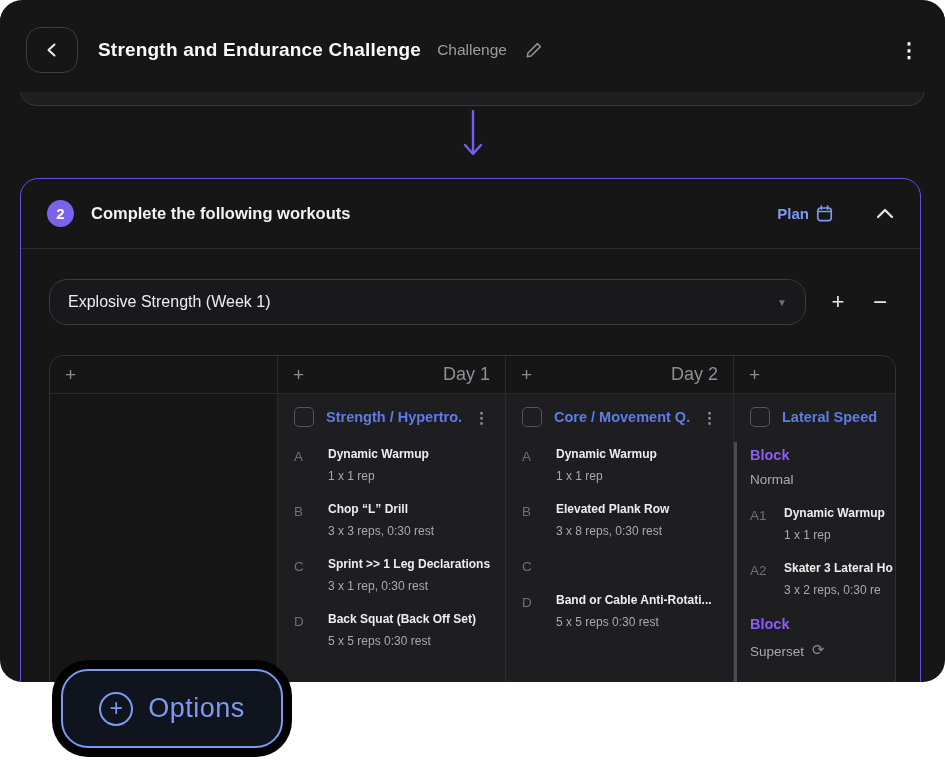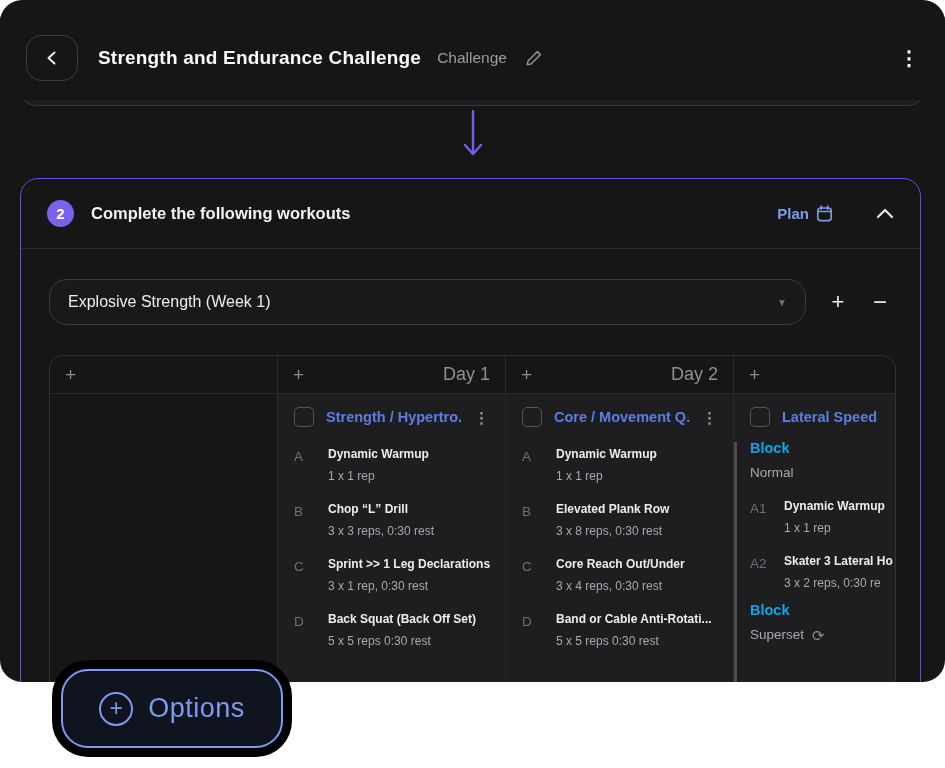--- a/index.html
+++ b/index.html
@@ -13,21 +13,21 @@
   }
 
   
   .window {
     position:absolute; left:0; top:0; width:945px; height:682px;
     background:#161616; border-radius:22px; overflow:hidden;
   }
 
   
   .app-header {
-    position:absolute; top:16px; left:0; right:0; height:84px; z-index:3;
+    position:absolute; top:8px; left:0; right:0; height:84px; z-index:3;
     background:#161616; display:flex; align-items:center; padding:0 26px;
   }
   .back-btn {
     width:52px; height:46px; border:1.5px solid #3d3d42; border-radius:15px;
     display:flex; align-items:center; justify-content:center; background:transparent; cursor:pointer;
   }
   .page-title { margin-left:20px; font-size:19px; font-weight:700; color:#fafafa; letter-spacing:.2px; }
   .type-label { margin-left:16px; font-size:15.5px; font-weight:500; color:#9b9ba1; }
   .pencil { margin-left:18px; display:flex; cursor:pointer; }
   .kebab { margin-left:auto; color:#f5f5f5; font-size:20px; font-weight:700; cursor:pointer; line-height:1; }
@@ -85,22 +85,22 @@
   .w-header { display:flex; align-items:center; gap:12px; margin-top:2px; height:22px; }
   .checkbox { width:20px; height:20px; border:1.7px solid #55555c; border-radius:5px; flex:none; cursor:pointer; }
   .w-title { color:#5d7ce6; font-size:14.5px; font-weight:700; white-space:nowrap; overflow:hidden; flex:1; cursor:pointer; }
   .w-kebab { color:#9a9aa0; font-size:15px; font-weight:700; cursor:pointer; flex:none; line-height:1; }
 
   .ex { display:flex; margin-top:19px; }
   .ex-letter { width:34px; flex:none; color:#6f6f75; font-size:13.5px; padding-top:2px; }
   .ex-name { color:#ededed; font-size:12px; font-weight:700; white-space:nowrap; }
   .ex-detail { color:#a9a9af; font-size:12px; margin-top:8px; white-space:nowrap; }
 
-  .block-label { color:#0ea5e9; font-size:14.5px; font-weight:700; margin-top:12px; }
-  .block-type { color:#a9a9af; font-size:13.5px; margin-top:9px; display:flex; align-items:flex-start; gap:8px; }
+  .block-label { color:#8b5cf6; font-size:14.5px; font-weight:700; margin-top:19px; }
+  .block-type { color:#a9a9af; font-size:13.5px; margin-top:9px; display:flex; align-items:flex-end; gap:8px; }
   .superset-icon { color:#8a8a90; font-size:15px; }
   .drag-line { position:absolute; left:0; top:48px; bottom:0; width:3px; background:#4b4b52; }
 
   
   .options-outer {
     position:absolute; left:52px; top:660px; width:240px; height:97px; z-index:5;
     background:#000000; border-radius:36px; padding:9px;
   }
   .options-inner {
     width:100%; height:100%; background:#10141e; border:2px solid #7e9af0; border-radius:27px;
@@ -250,24 +250,20 @@
             </div>
             <div class="ex">
               <div class="ex-letter">B</div>
               <div>
                 <div class="ex-name">Elevated Plank Row</div>
                 <div class="ex-detail">3 x 8 reps,  0:30 rest</div>
               </div>
             </div>
             <div class="ex">
               <div class="ex-letter">C</div>
-              <div>
-                <div class="ex-name">Core Reach Out/Under</div>
-                <div class="ex-detail">3 x 4 reps,  0:30 rest</div>
-              </div>
             </div>
             <div class="ex">
               <div class="ex-letter">D</div>
               <div>
                 <div class="ex-name">Band or Cable Anti-Rotati...</div>
                 <div class="ex-detail">5 x 5 reps  0:30 rest</div>
               </div>
             </div>
           </div>
         </div>

